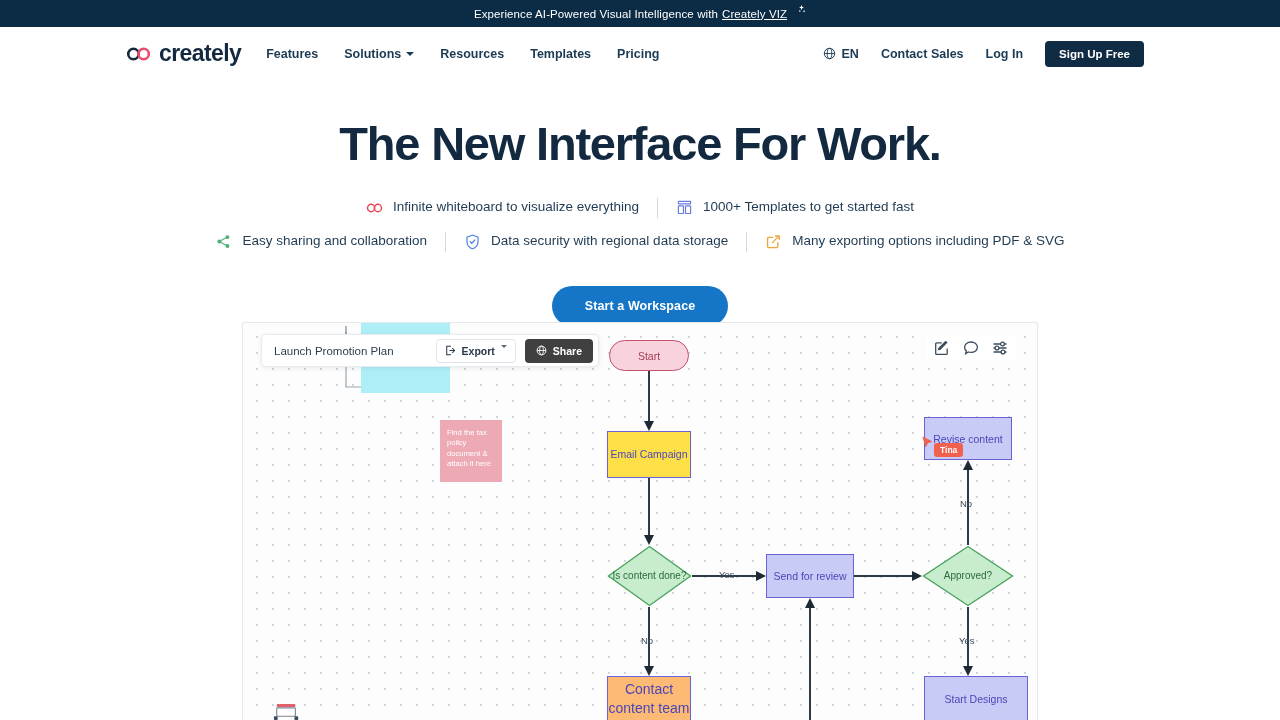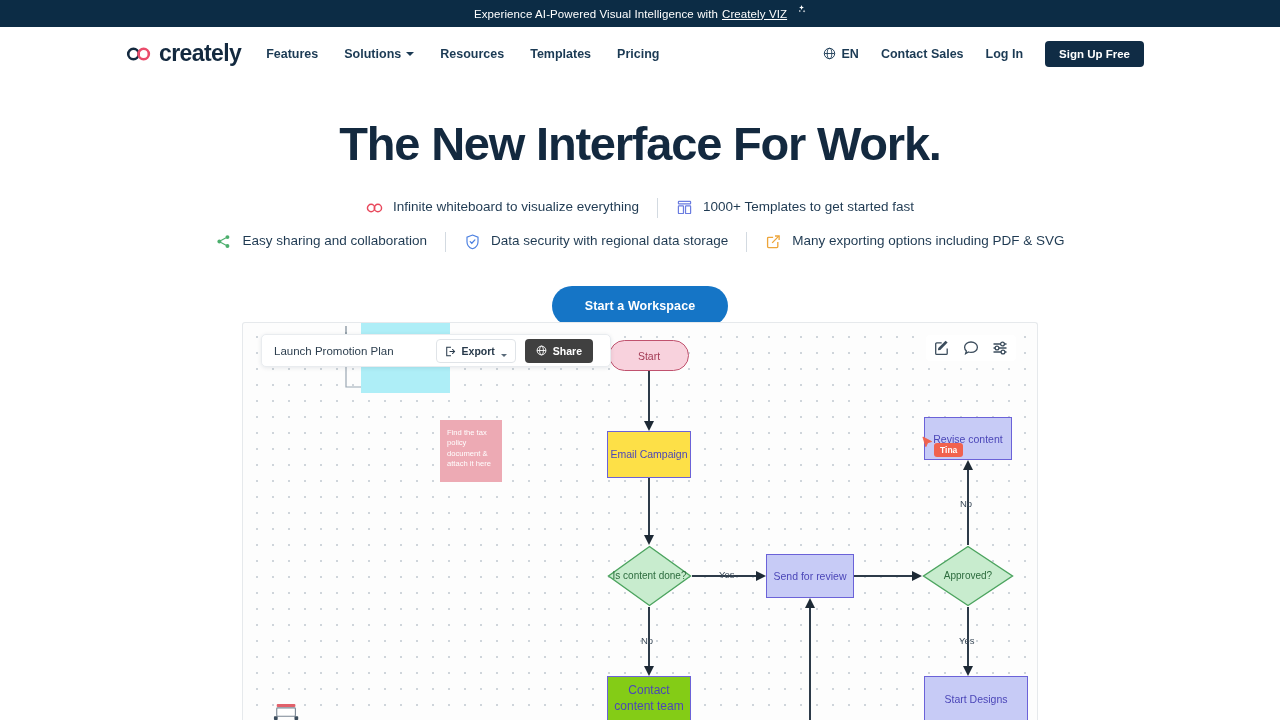--- a/index.html
+++ b/index.html
@@ -103,26 +103,26 @@
   }
   .canvas-layer { position:absolute; inset:0; }
 
   
   .doc-toolbar {
     position: absolute; left: 18px; top: 11px;
     height: 33px; background: #fff;
     border: 1px solid #e9ecef; border-radius: 5px;
     box-shadow: 0 1px 4px rgba(16,44,69,.10);
     display: flex; align-items: center; gap: 9px;
-    padding: 0 17px 0 12px;
+    padding: 0 5px 0 12px;
     z-index: 6;
   }
   .doc-title { font-size: 11.5px; color: #2d3f4f; margin-right: 33px; white-space: nowrap;}
   .btn-export {
-    display:flex; align-items:flex-end; gap:6px;
+    display:flex; align-items:flex-start; gap:6px;
     border: 1px solid #e0e4e8; border-radius: 4px; background:#fff;
     font-size: 10.5px; color:#27394a; font-weight:600;
     padding: 5px 8px; cursor:pointer;
   }
   .btn-share {
     display:flex; align-items:center; gap:6px;
     background:#404040; color:#fff; border:none; border-radius:4px;
     font-size: 10.5px; font-weight:600;
     padding: 6px 11px; cursor:pointer;
   }
@@ -162,21 +162,21 @@
   .n-revise {
     left: 681px; top: 94px; width: 88px; height: 43px;
     background: #c7cbf6; border: 1.6px solid #6b62d8; color: #4b46b8; font-size: 10.5px;
   }
   .n-send {
     left: 523px; top: 231px; width: 88px; height: 44px;
     background: #c7cbf6; border: 1.4px solid #6b62d8; color: #4b46b8; font-size: 10.5px;
   }
   .n-contact {
     left: 364px; top: 353px; width: 84px; height: 45px;
-    background: #84cc16; border: 1.4px solid #6b62d8; color: #4b46b8; font-size: 12px;
+    background: #fdba74; border: 1.4px solid #6b62d8; color: #4b46b8; font-size: 14px;
     line-height: 1.3;
   }
   .n-design {
     left: 681px; top: 353px; width: 104px; height: 45px;
     background: #c7cbf6; border: 1.4px solid #6b62d8; color: #4b46b8; font-size: 10.5px;
   }
   .diamond {
     color: #2c6b3d; font-size: 10px; line-height: 1.25;
   }
   .diamond svg { position:absolute; inset:0; }

